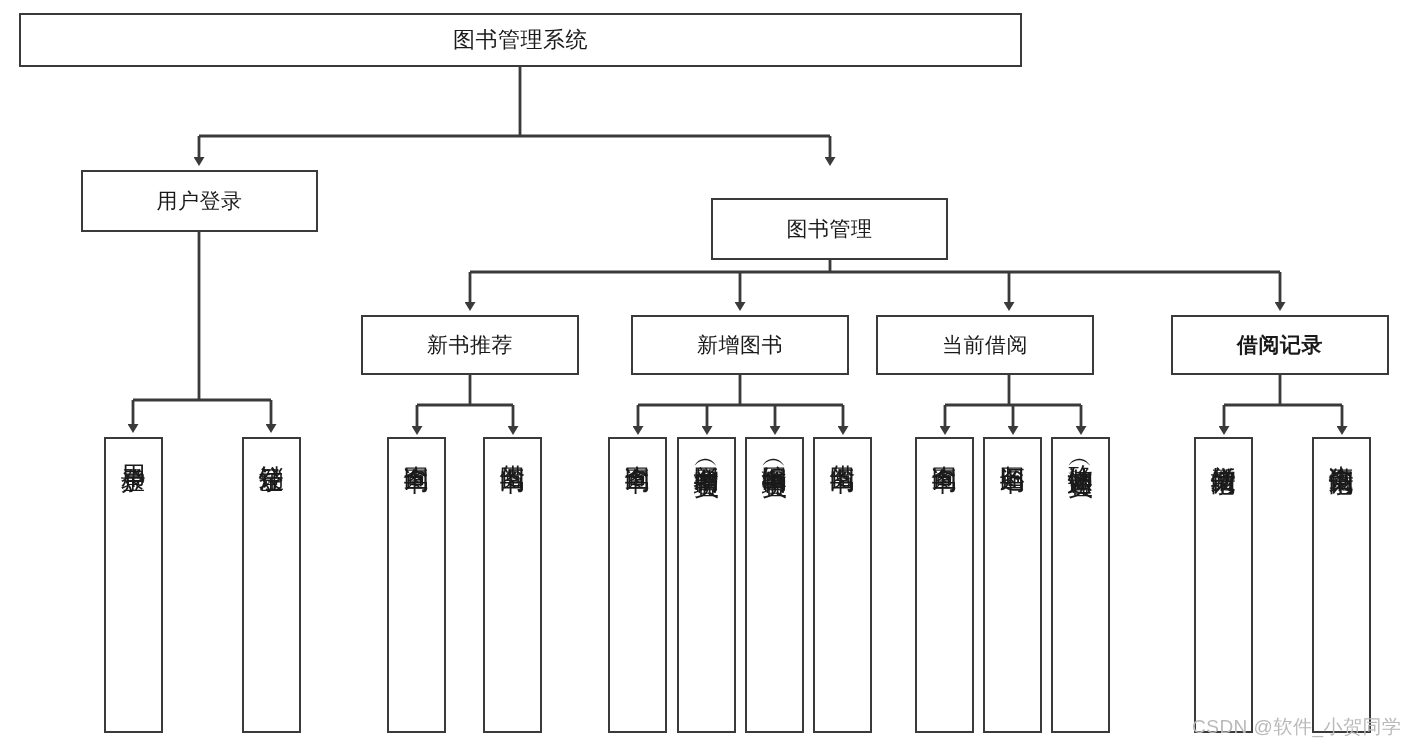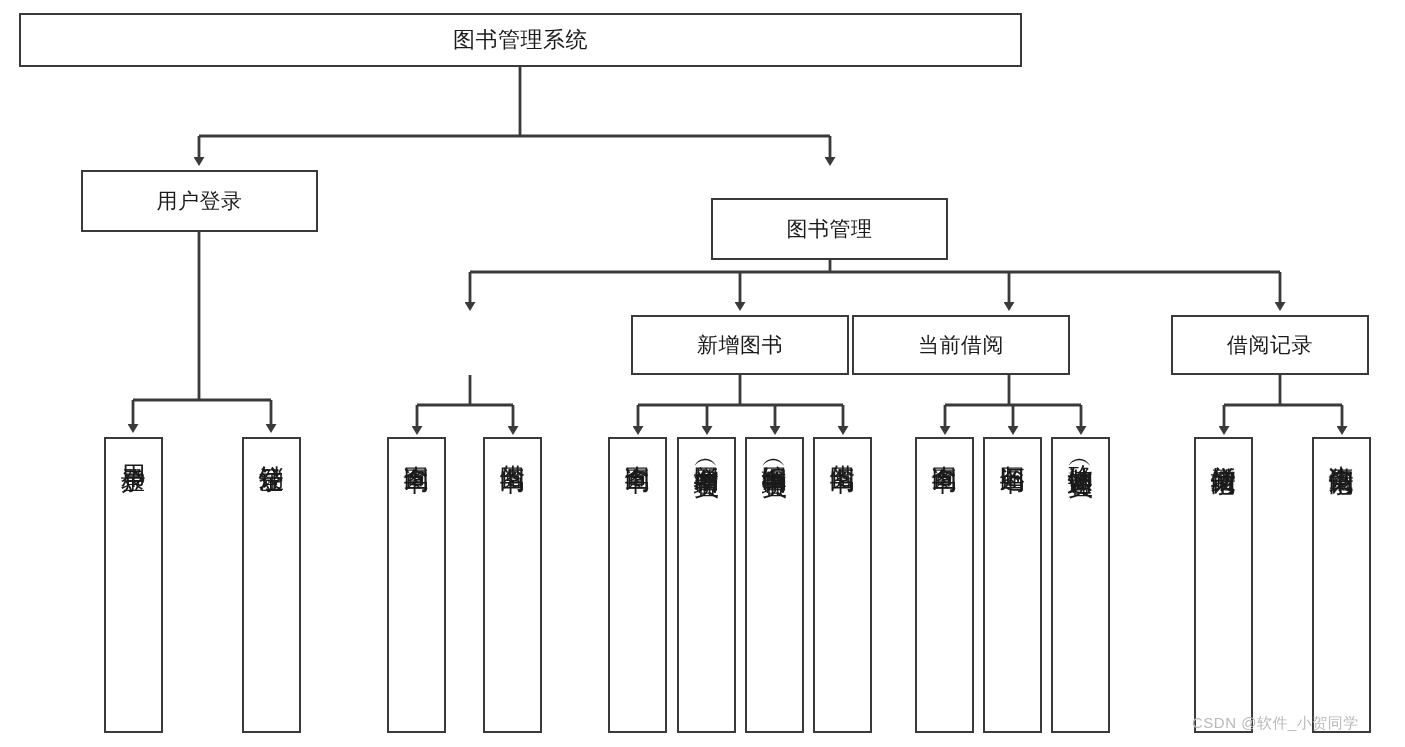--- a/index.html
+++ b/index.html
@@ -54,21 +54,21 @@
   .v-node .node-label {
     writing-mode: vertical-rl;
     text-orientation: upright;
     font-size: 25px;
     line-height: 1.05;
     letter-spacing: 1.5px;
     white-space: nowrap;
   }
   .watermark {
     position: absolute;
-    font-size: 15px;
+    font-size: 19px;
     color: #b9b9b9;
     white-space: nowrap;
     z-index: 5;
     letter-spacing: 0.5px;
     text-align: center;
   }
 </style>
 </head>
 <body>
 
@@ -128,27 +128,30 @@
     <span class="node-label">图书管理系统</span>
   </div>
 
   <div class="node h-node" style="left:81px; top:170px; width:237px; height:62px;">
     <span class="node-label">用户登录</span>
   </div>
   <div class="node h-node" style="left:711px; top:170px; width:237px; height:62px;margin-top:28px;">
     <span class="node-label">图书管理</span>
   </div>
 
+  <div class="node h-node" style="left:361px; top:315px; width:218px; height:60px;">
+    <span class="node-label">新书推荐</span>
+  </div>
   <div class="node h-node" style="left:631px; top:315px; width:218px; height:60px;">
     <span class="node-label">新增图书</span>
   </div>
-  <div class="node h-node" style="left:852px; top:315px; width:218px; height:60px;">
+  <div class="node h-node" style="left:876px; top:315px; width:218px; height:60px;">
     <span class="node-label">当前借阅</span>
   </div>
-  <div class="node h-node" style="left:1171px; top:315px; width:198px; height:60px;">
+  <div class="node h-node" style="left:1171px; top:315px; width:218px; height:60px;font-weight:bold;">
     <span class="node-label">借阅记录</span>
   </div>
 
   <div class="node v-node" style="left:104px; top:437px; width:59px; height:296px;">
     <span class="node-label">用户登录</span>
   </div>
   <div class="node v-node" style="left:242px; top:437px; width:59px; height:296px;">
     <span class="node-label">注销登录</span>
   </div>
 

